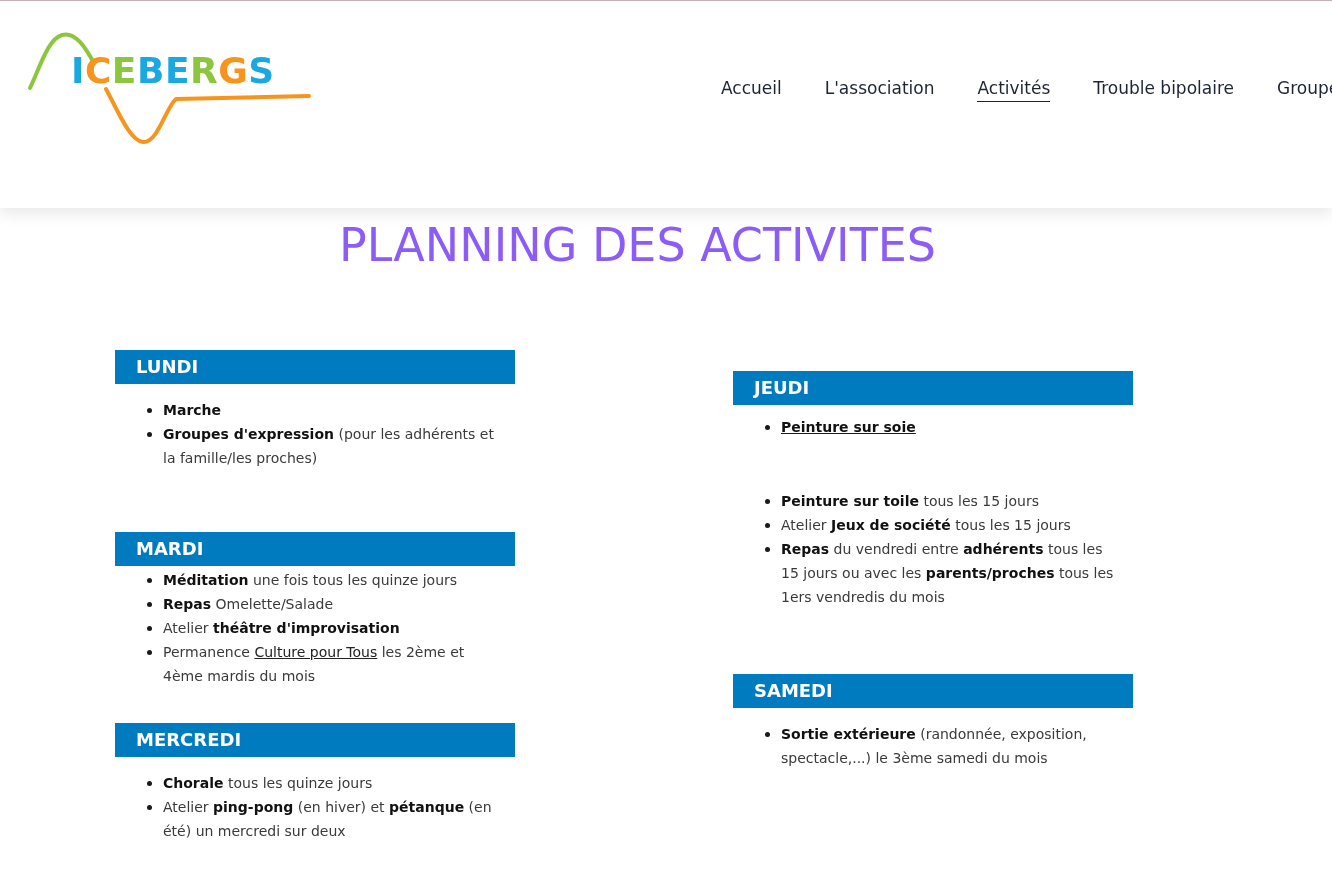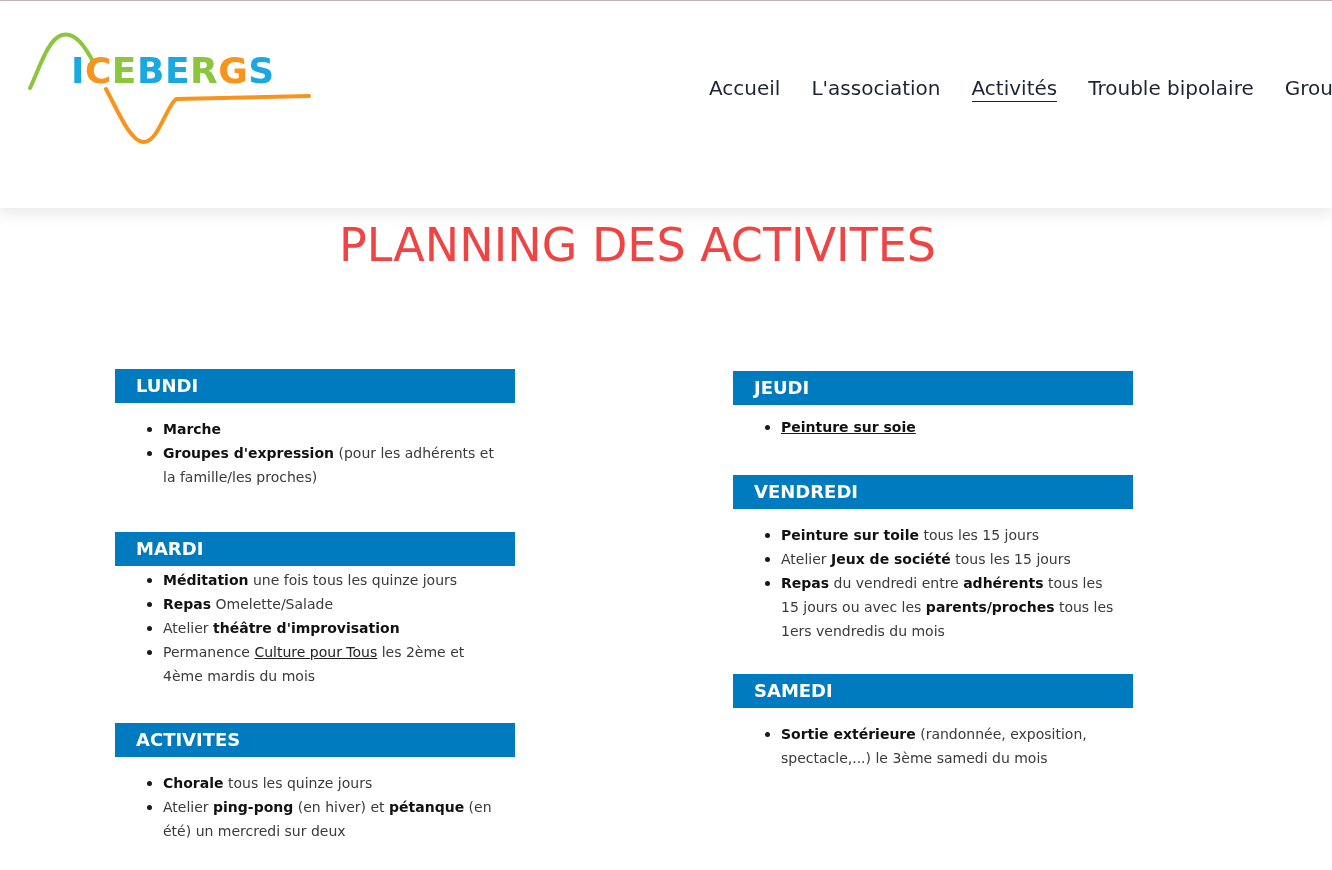--- a/index.html
+++ b/index.html
@@ -20,32 +20,32 @@
       position: absolute; left: 45px; top: 22px;
       font-family: "DejaVu Sans", sans-serif; font-weight: bold;
       font-size: 36px; letter-spacing: 0.5px; line-height: 40px;
       transform: scaleY(1.0);
     }
     .logo-text span { display: inline-block; }
 
     nav.main-nav { position: absolute; top: 76px; left: 709px; display: flex; gap: 0; }
     nav.main-nav a {
       display: block; color: #1d2433; text-decoration: none;
-      font-family: "DejaVu Sans", sans-serif; font-size: 20px; line-height: 22px;
-      margin-right: 31px; position: relative; white-space: nowrap;
+      font-family: "DejaVu Sans", sans-serif; font-size: 17px; line-height: 22px;
+      margin-right: 31px; position: relative; white-space: nowrap; margin-left: 12px;
     }
     nav.main-nav a.active::after {
       content: ""; position: absolute; left: 0; right: 0; bottom: -3px;
       height: 1.5px; background: #1d2433;
     }
 
     h1.page-title {
       position: absolute; left: 0; width: 1275px; top: 215px; text-align: center;
       font-family: "DejaVu Sans", sans-serif; font-weight: normal;
-      font-size: 46px; line-height: 60px; color: #ef4444; letter-spacing: 0px;
+      font-size: 46px; line-height: 60px; color: #8b5cf6; letter-spacing: 0px;
     }
 
     .day { position: absolute; width: 400px; }
     .day-header {
       height: 34px; background: #007bbf; color: #ffffff;
       font-family: "DejaVu Sans", sans-serif; font-weight: bold;
       font-size: 18px; line-height: 34px; padding-left: 21px;
     }
     .day ul { list-style: none; margin: 8px; padding: 0; }
     .day li {
@@ -77,55 +77,54 @@
     <a>Accueil</a>
     <a>L'association</a>
     <a class="active">Activités</a>
     <a>Trouble bipolaire</a>
     <a>Groupes</a>
   </nav>
 </header>
 
 <h1 class="page-title">PLANNING DES ACTIVITES</h1>
 
-<section class="day" style="left:115px; top:369px;">
+<section class="day" style="left:115px; top:350px;">
   <div class="day-header">LUNDI</div>
   <ul style="margin-top:14px;">
       <li><b>Marche</b></li>
       <li><b>Groupes d'expression</b><span> (pour les adhérents et la famille/les proches)</span></li>
     </ul>
 </section>
 
 <section class="day" style="left:115px; top:532px;">
   <div class="day-header">MARDI</div>
   <ul style="margin-top:2px;">
       <li><b>Méditation</b><span> une fois tous les quinze jours</span></li>
       <li><b>Repas</b><span> Omelette/Salade</span></li>
       <li><span>Atelier </span><b>théâtre d'improvisation</b></li>
       <li><span>Permanence </span><a>Culture pour Tous</a><span> les 2ème et 4ème mardis du mois</span></li>
     </ul>
 </section>
 
 <section class="day" style="left:115px; top:723px;">
-  <div class="day-header">ACTIVITES</div>
+  <div class="day-header">MERCREDI</div>
   <ul style="margin-top:14px;">
       <li><b>Chorale</b><span> tous les quinze jours</span></li>
       <li><span>Atelier </span><b>ping-pong</b><span> (en hiver) et </span><b>pétanque</b><span> (en été) un mercredi sur deux</span></li>
     </ul>
 </section>
 
 <section class="day" style="left:733px; top:371px;">
   <div class="day-header">JEUDI</div>
   <ul style="margin-top:10px;text-decoration:underline;">
       <li><b>Peinture sur soie</b></li>
     </ul>
 </section>
 
 <section class="day" style="left:733px; top:475px;">
-  <div class="day-header">VENDREDI</div>
   <ul style="margin-top:14px;">
       <li><b>Peinture sur toile</b><span> tous les 15 jours</span></li>
       <li><span>Atelier </span><b>Jeux de société</b><span> tous les 15 jours</span></li>
       <li><b>Repas</b><span> du vendredi entre </span><b>adhérents</b><span> tous les 15 jours ou avec les </span><b>parents/proches</b><span> tous les 1ers vendredis du mois</span></li>
     </ul>
 </section>
 
 <section class="day" style="left:733px; top:674px;">
   <div class="day-header">SAMEDI</div>
   <ul style="margin-top:14px;">

